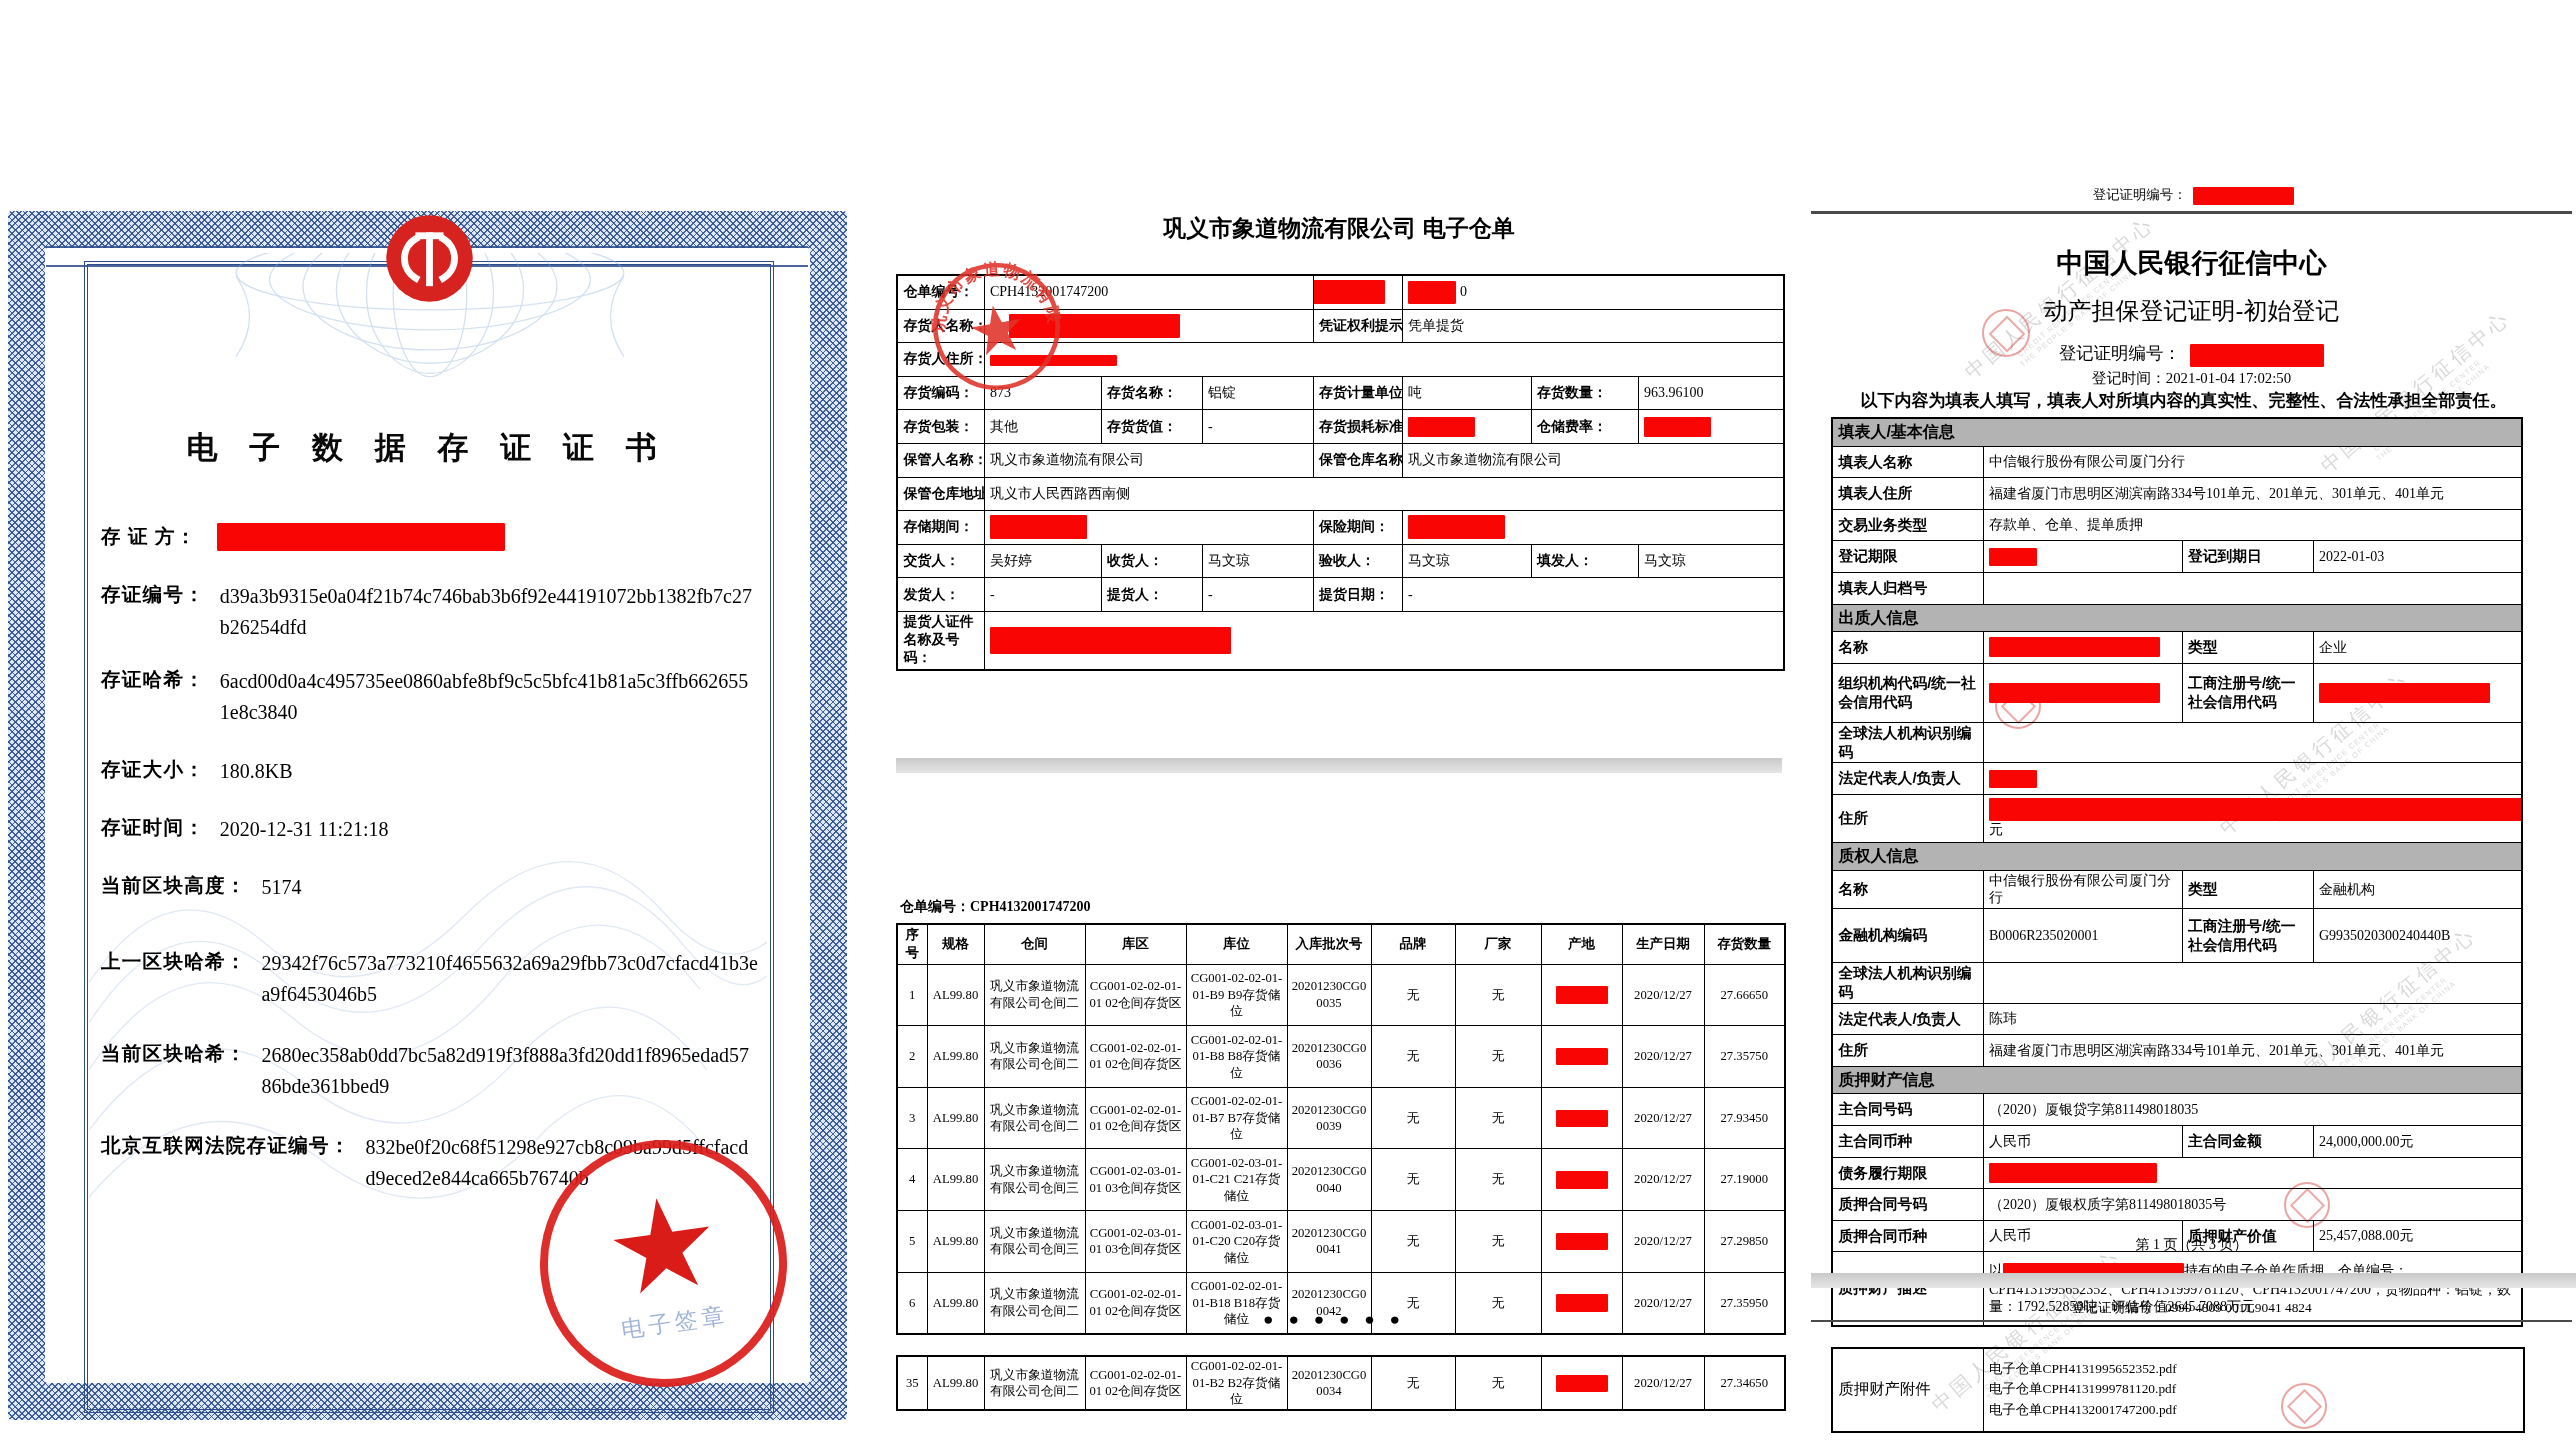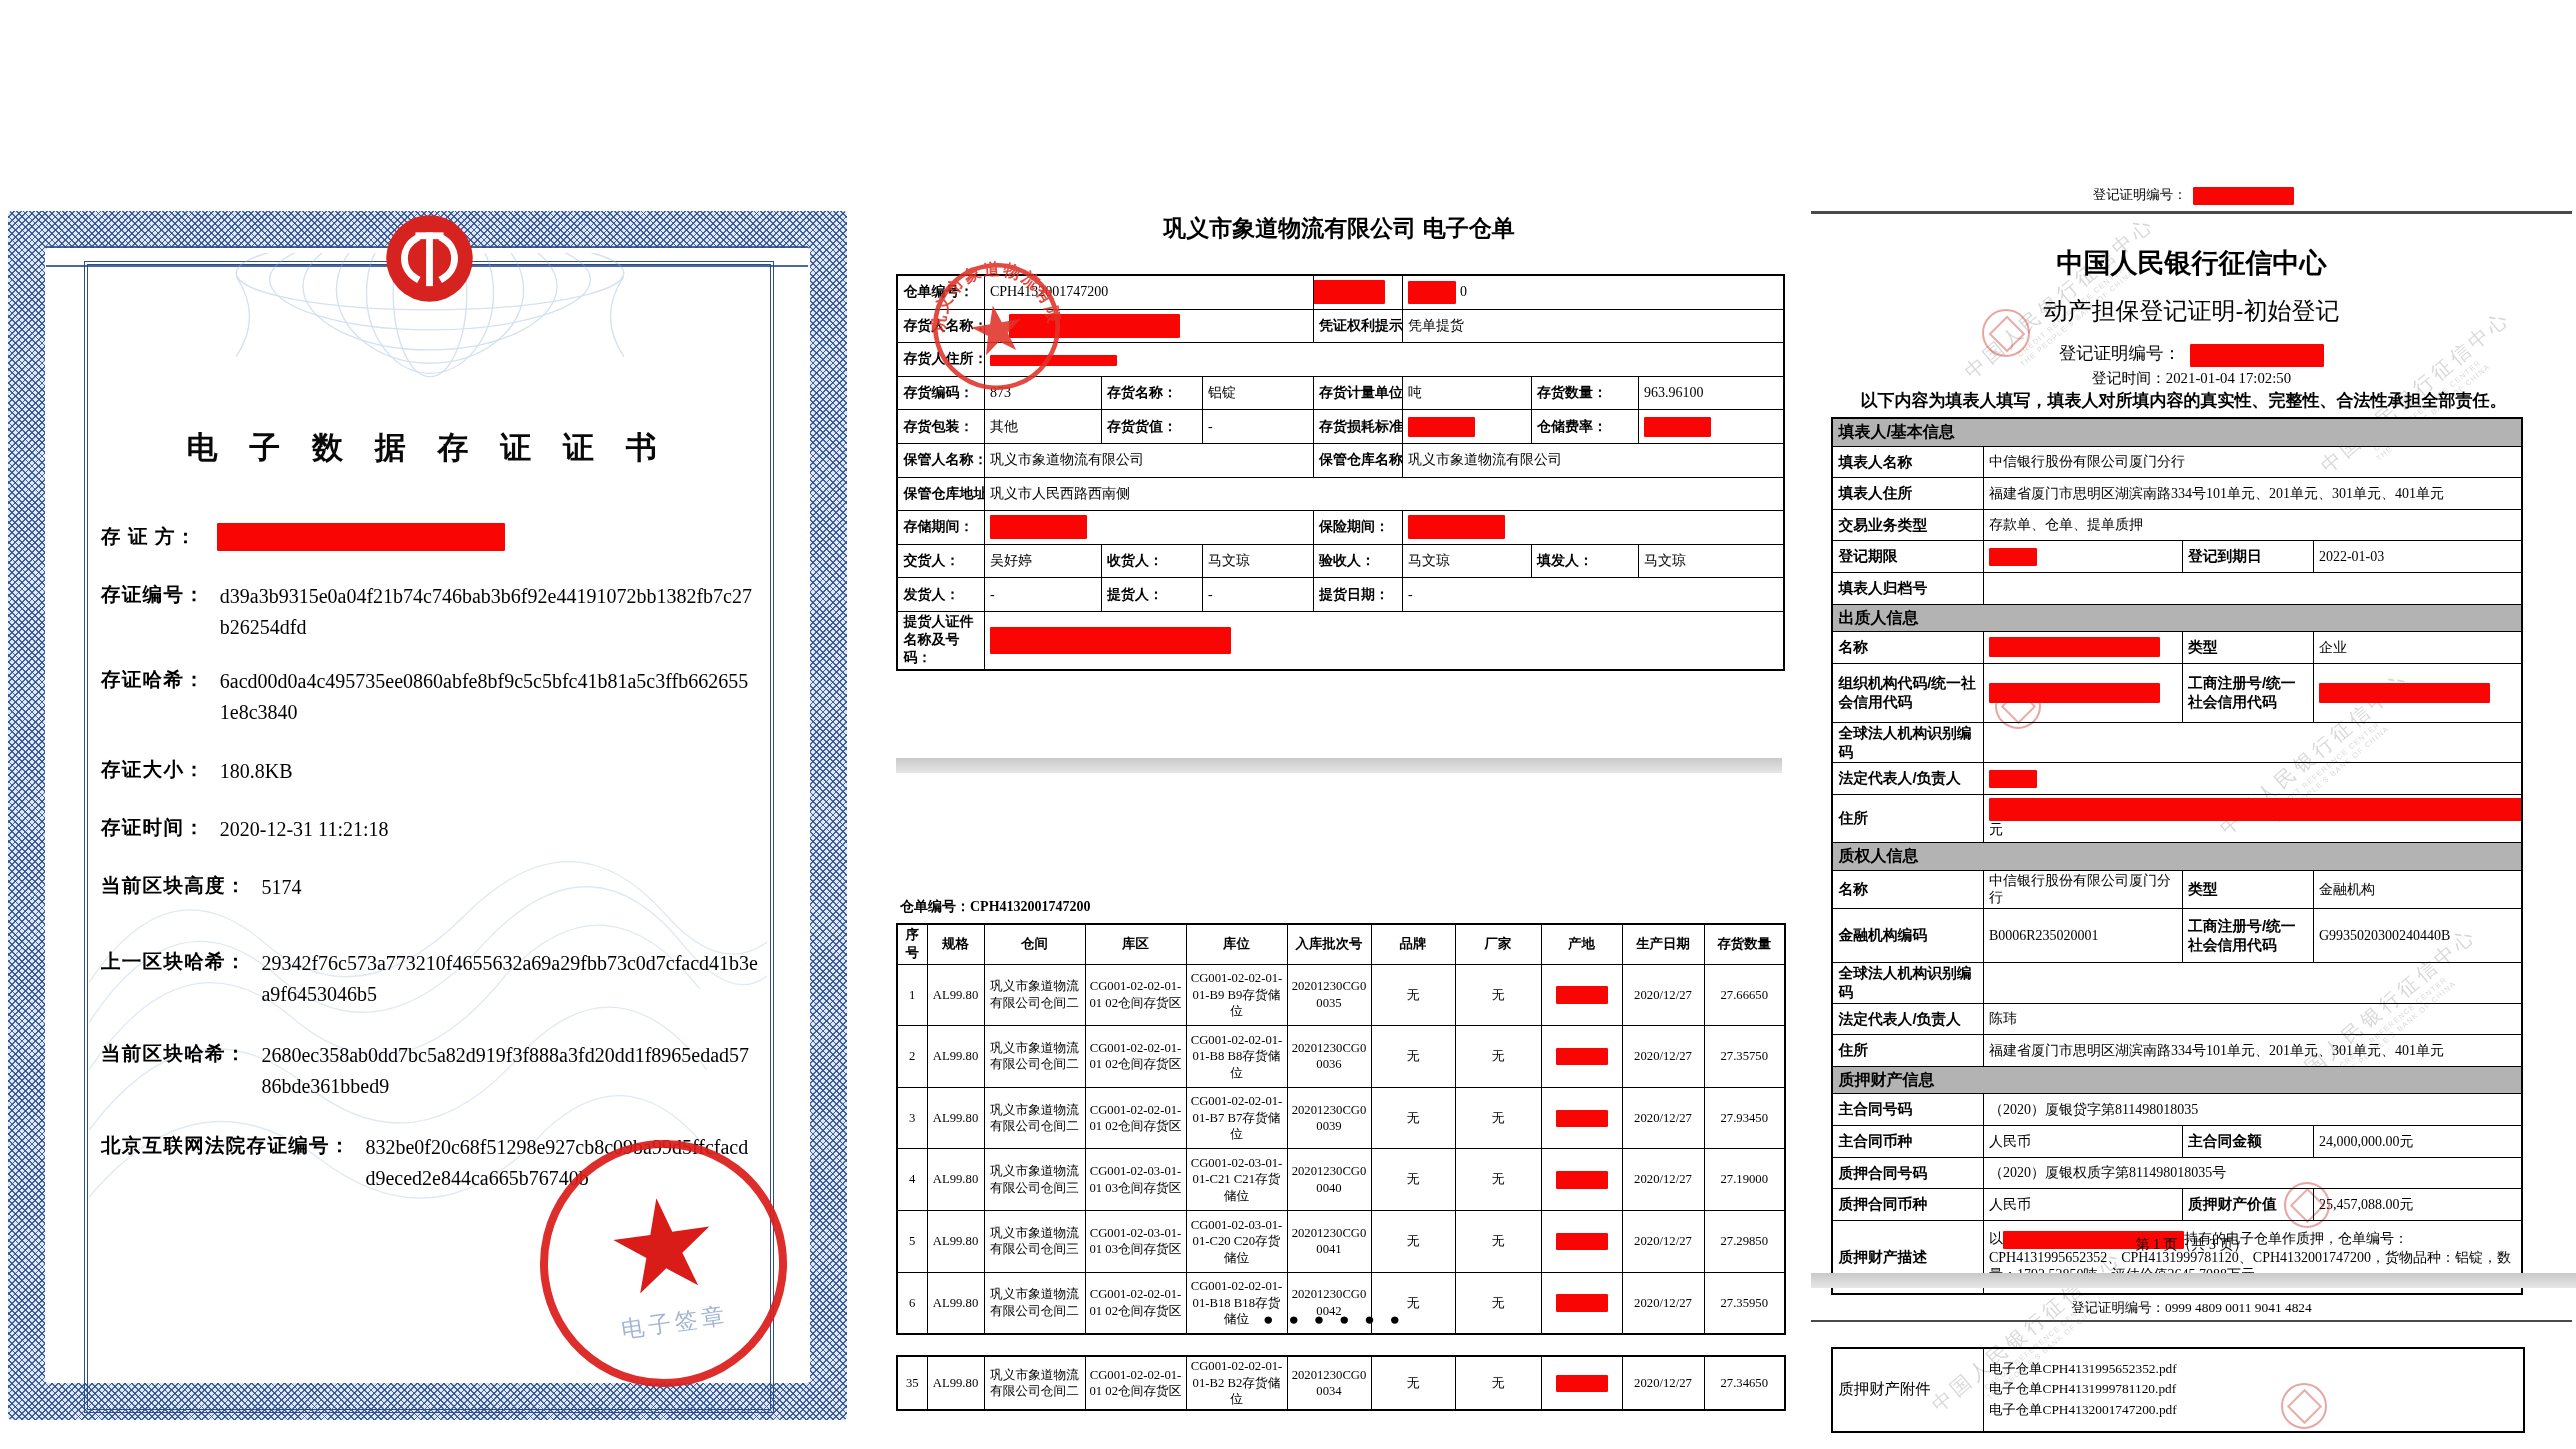--- a/index.html
+++ b/index.html
@@ -588,20 +588,24 @@
       <td class="lab">主合同号码</td>
       <td class="val" colspan="3">（2020）厦银贷字第811498018035</td>
     </tr>
     <tr>
       <td class="lab">主合同币种</td>
       <td class="val">人民币</td>
       <td class="lab">主合同金额</td>
       <td class="val">24,000,000.00元</td>
     </tr>
     <tr>
+      <td class="lab">债务履行期限</td>
+      <td colspan="3"><span class="rbar rb-debt"></span></td>
+    </tr>
+    <tr>
       <td class="lab">质押合同号码</td>
       <td class="val" colspan="3">（2020）厦银权质字第811498018035号</td>
     </tr>
     <tr>
       <td class="lab">质押合同币种</td>
       <td class="val">人民币</td>
       <td class="lab">质押财产价值</td>
       <td class="val">25,457,088.00元</td>
     </tr>
     <tr style="height:74px;">

